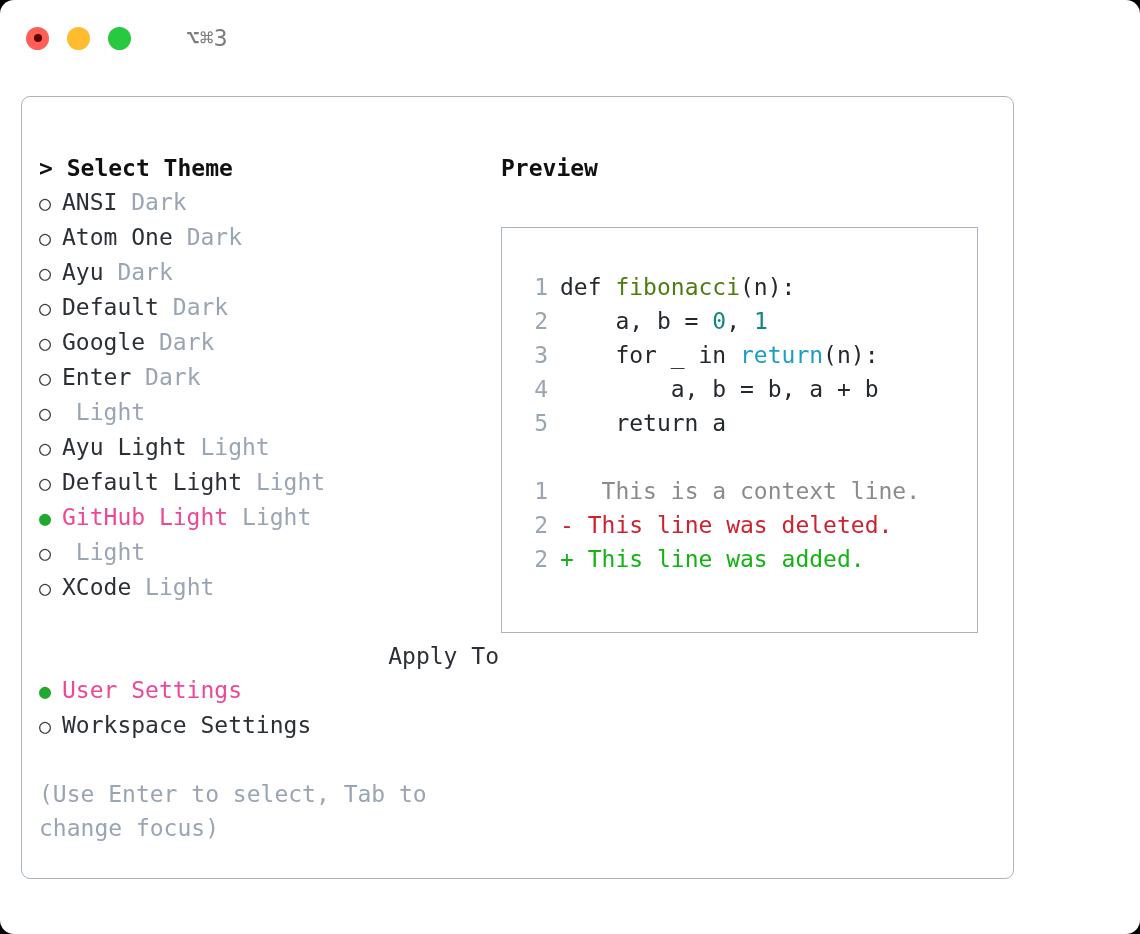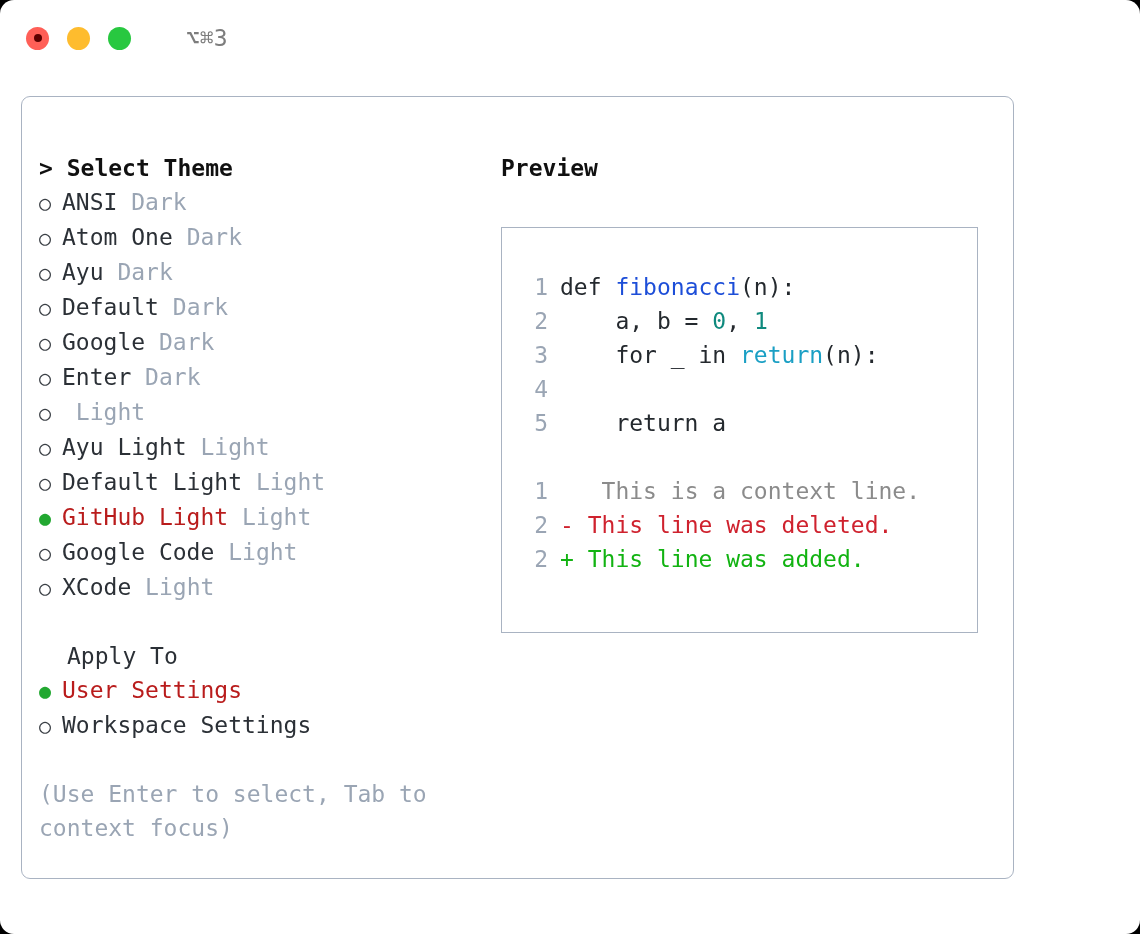--- a/index.html
+++ b/index.html
@@ -71,29 +71,30 @@
   .bullet {
     display: inline-block;
     width: 23px;
     flex: 0 0 23px;
     color: #3a3f45;
     font-size: 20px;
     line-height: 34px;
   }
   .bullet.sel { color: #22a831; }
   .opt-name { color: #2b3036; }
-  .opt-row.selected .opt-name { color: #b91c1c; }
+  .opt-row.selected .opt-name { color: #ec4899; }
   .opt-tag { color: #9aa5b4; }
   .gap { height: 34px; }
   .apply-head {
     font-size: 23px;
     color: #2b3036;
     line-height: 34px;
     padding-left: 28px;
     white-space: pre;
+    text-align: right;
   }
   #hint {
     margin-top: 34px;
     font-size: 23px;
     color: #9aa5b4;
     line-height: 34px;
     width: 400px;
   }
   
   #right-col {
@@ -120,21 +121,21 @@
     line-height: 34px;
     white-space: pre;
   }
   .lineno {
     flex: 0 0 26px;
     text-align: right;
     color: #9aa5b4;
     margin-right: 12px;
   }
   .code-text { color: #24292e; }
-  .tok-fn   { color: #1d4ed8; margin-top: 28px; }
+  .tok-fn   { color: #4d7c0f; margin-top: 28px; }
   .tok-blt  { color: #1a9fc4; }
   .tok-num  { color: #0f8a7e; }
   .tok-plain{ color: #24292e; }
   .blank-line { height: 34px; }
   .diff-ctx { color: #8b8b8b; }
   .diff-del { color: #cf222e; }
   .diff-add { color: #12b312; }
 </style>
 </head>
 <body>
@@ -161,43 +162,43 @@
             <div class="opt-row"><span class="bullet">○</span><span class="opt-name">ANSI</span><span> </span><span class="opt-tag">Dark</span></div>
             <div class="opt-row"><span class="bullet">○</span><span class="opt-name">Atom One</span><span> </span><span class="opt-tag">Dark</span></div>
             <div class="opt-row"><span class="bullet">○</span><span class="opt-name">Ayu</span><span> </span><span class="opt-tag">Dark</span></div>
             <div class="opt-row"><span class="bullet">○</span><span class="opt-name">Default</span><span> </span><span class="opt-tag">Dark</span></div>
             <div class="opt-row"><span class="bullet">○</span><span class="opt-name">Google</span><span> </span><span class="opt-tag">Dark</span></div>
             <div class="opt-row"><span class="bullet">○</span><span class="opt-name">Enter</span><span> </span><span class="opt-tag">Dark</span></div>
             <div class="opt-row"><span class="bullet">○</span><span> </span><span class="opt-tag">Light</span></div>
             <div class="opt-row"><span class="bullet">○</span><span class="opt-name">Ayu Light</span><span> </span><span class="opt-tag">Light</span></div>
             <div class="opt-row"><span class="bullet">○</span><span class="opt-name">Default Light</span><span> </span><span class="opt-tag">Light</span></div>
             <div class="opt-row selected"><span class="bullet sel">●</span><span class="opt-name">GitHub Light</span><span> </span><span class="opt-tag">Light</span></div>
-            <div class="opt-row"><span class="bullet">○</span><span class="opt-name">Google Code</span><span> </span><span class="opt-tag">Light</span></div>
+            <div class="opt-row"><span class="bullet">○</span><span> </span><span class="opt-tag">Light</span></div>
             <div class="opt-row"><span class="bullet">○</span><span class="opt-name">XCode</span><span> </span><span class="opt-tag">Light</span></div>
           </div>
 
         <div class="gap"></div>
 
         <div class="apply-head">Apply To</div>
         <div id="apply-list">
             <div class="opt-row selected"><span class="bullet sel">●</span><span class="opt-name">User Settings</span></div>
             <div class="opt-row"><span class="bullet">○</span><span class="opt-name">Workspace Settings</span></div>
           </div>
 
-        <div id="hint">(Use Enter to select, Tab to context focus)</div>
+        <div id="hint">(Use Enter to select, Tab to change focus)</div>
       </div>
 
       <div id="right-col">
         <div id="preview-title">Preview</div>
         <div id="preview-box">
           <div id="code-block">
               <div class="code-line"><span class="lineno">1</span><span class="code-text"><span class="tok-plain">def </span><span class="tok-fn">fibonacci</span><span class="tok-plain">(n):</span></span></div>
               <div class="code-line"><span class="lineno">2</span><span class="code-text"><span class="tok-plain">    a, b = </span><span class="tok-num">0</span><span class="tok-plain">, </span><span class="tok-num">1</span></span></div>
               <div class="code-line"><span class="lineno">3</span><span class="code-text"><span class="tok-plain">    for _ in </span><span class="tok-blt">return</span><span class="tok-plain">(n):</span></span></div>
-              <div class="code-line"><span class="lineno">4</span></div>
+              <div class="code-line"><span class="lineno">4</span><span class="code-text"><span class="tok-plain">        a, b = b, a + b</span></span></div>
               <div class="code-line"><span class="lineno">5</span><span class="code-text"><span class="tok-plain">    return a</span></span></div>
             </div>
           <div class="blank-line"></div>
           <div id="diff-block">
               <div class="code-line"><span class="lineno">1</span><span class="diff-ctx"> </span><span class="diff-ctx">  This is a context line.</span></div>
               <div class="code-line"><span class="lineno">2</span><span class="diff-del">-</span><span class="diff-del"> This line was deleted.</span></div>
               <div class="code-line"><span class="lineno">2</span><span class="diff-add">+</span><span class="diff-add"> This line was added.</span></div>
             </div>
         </div>
       </div>

